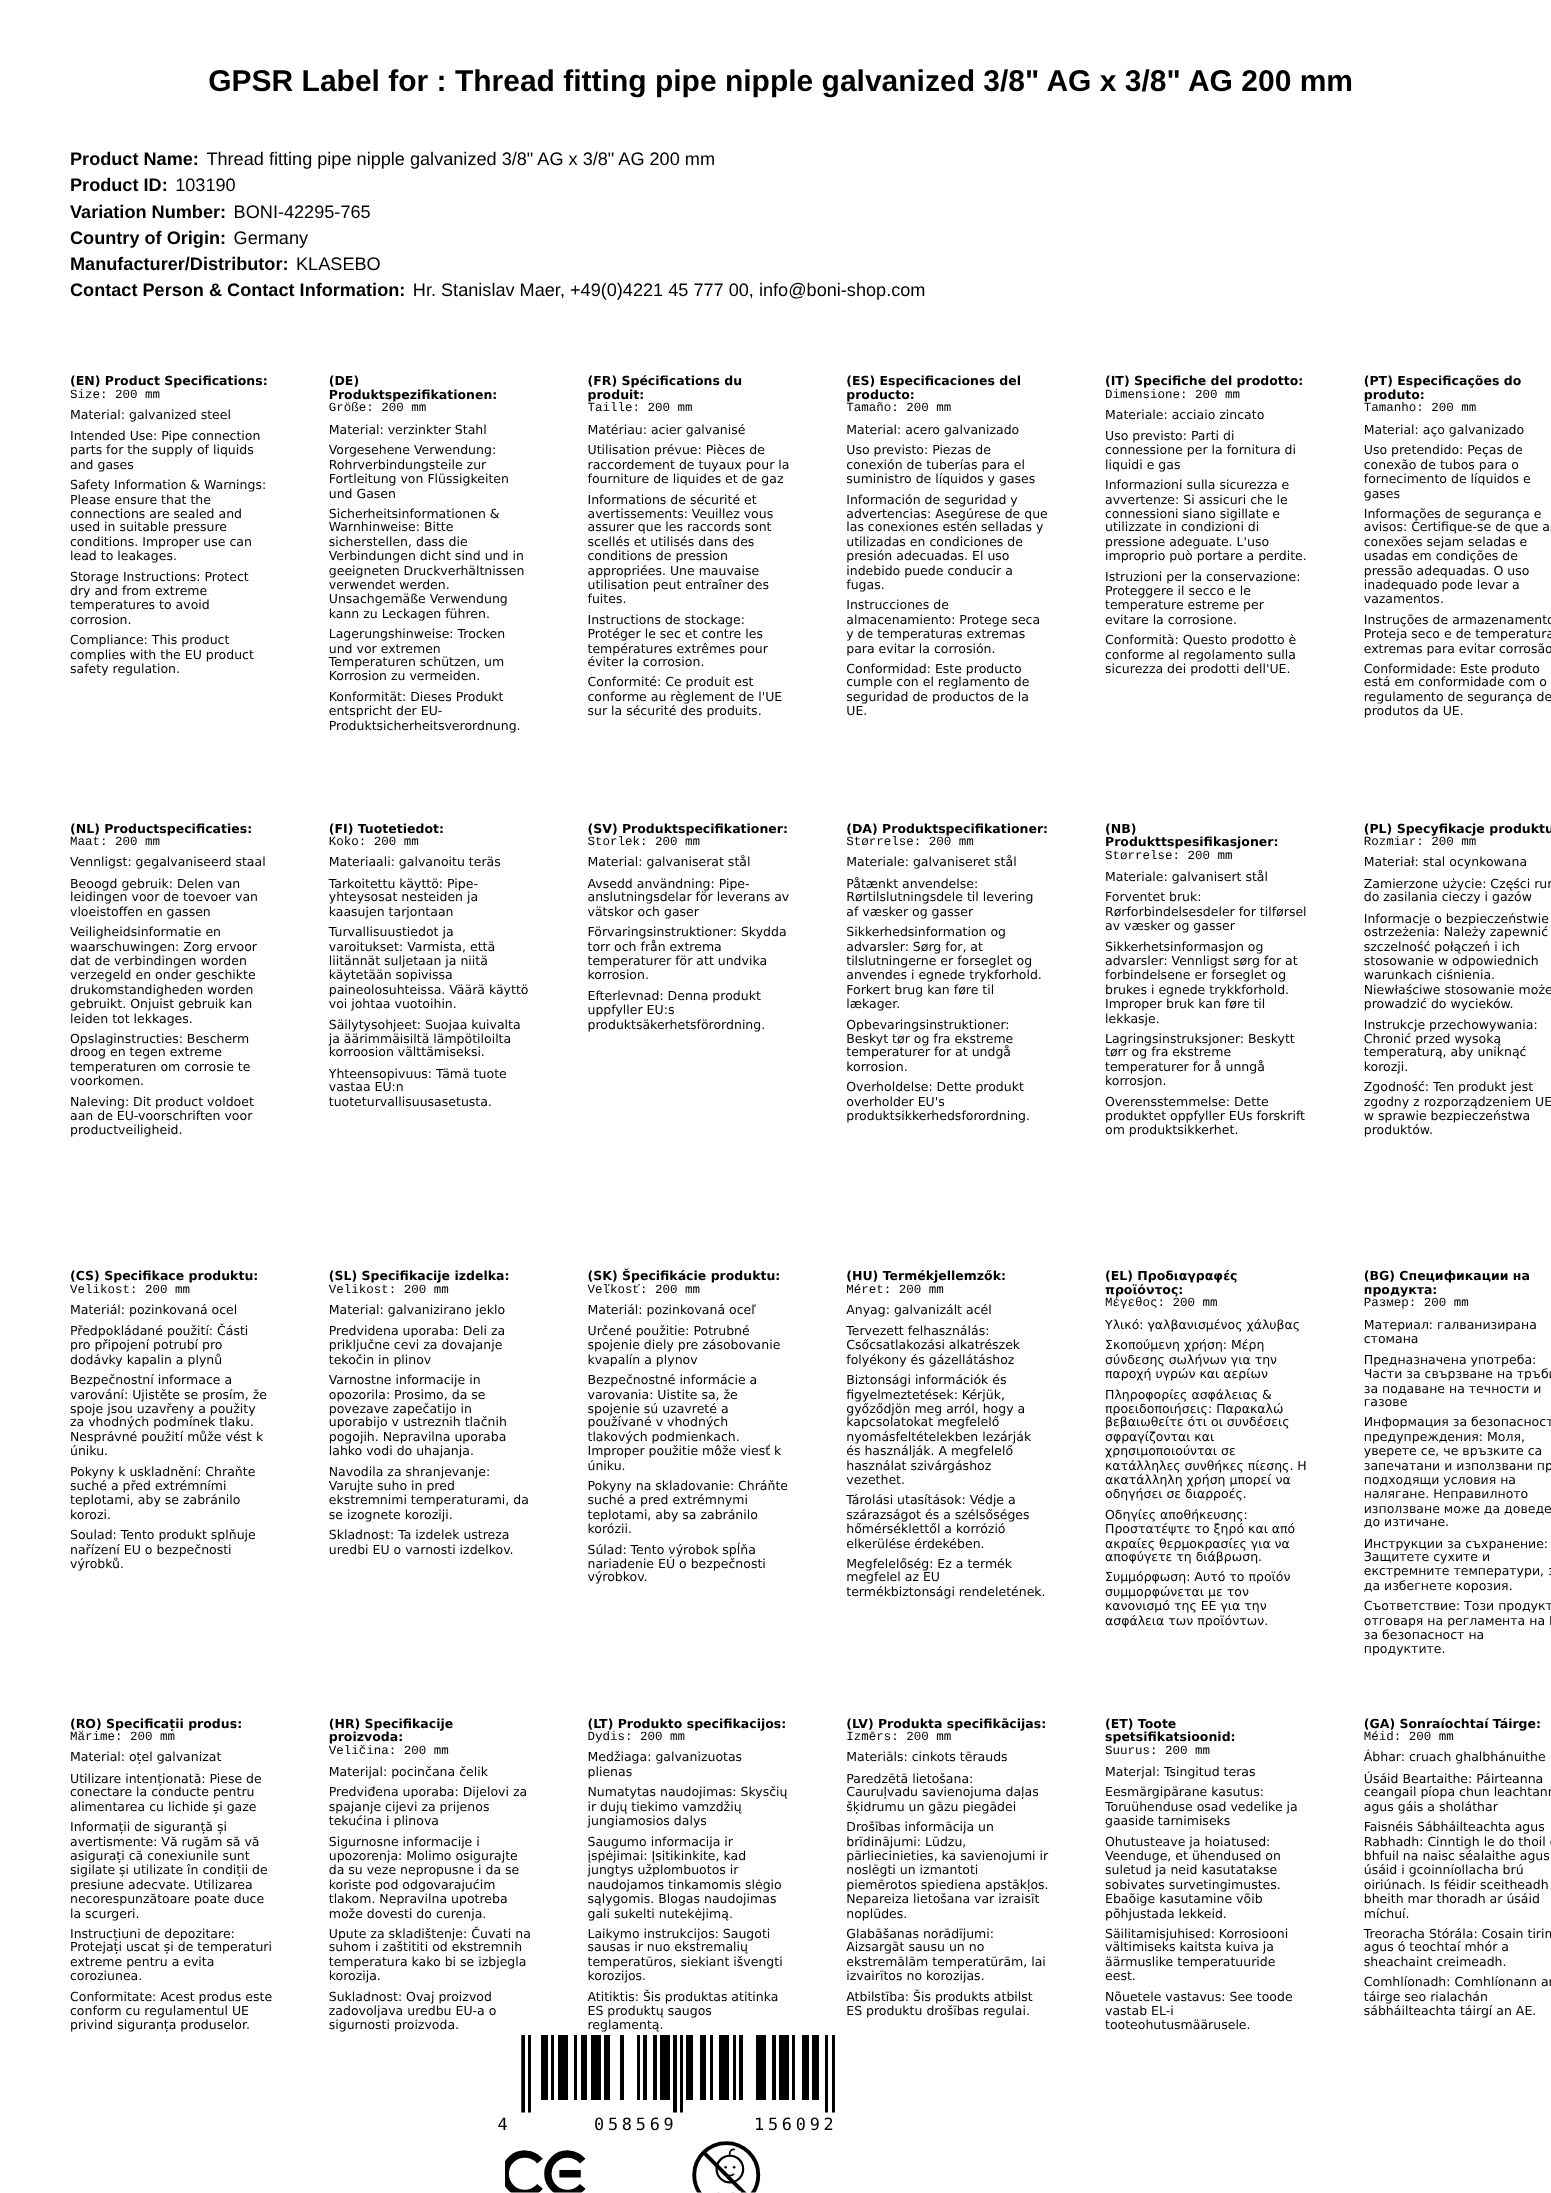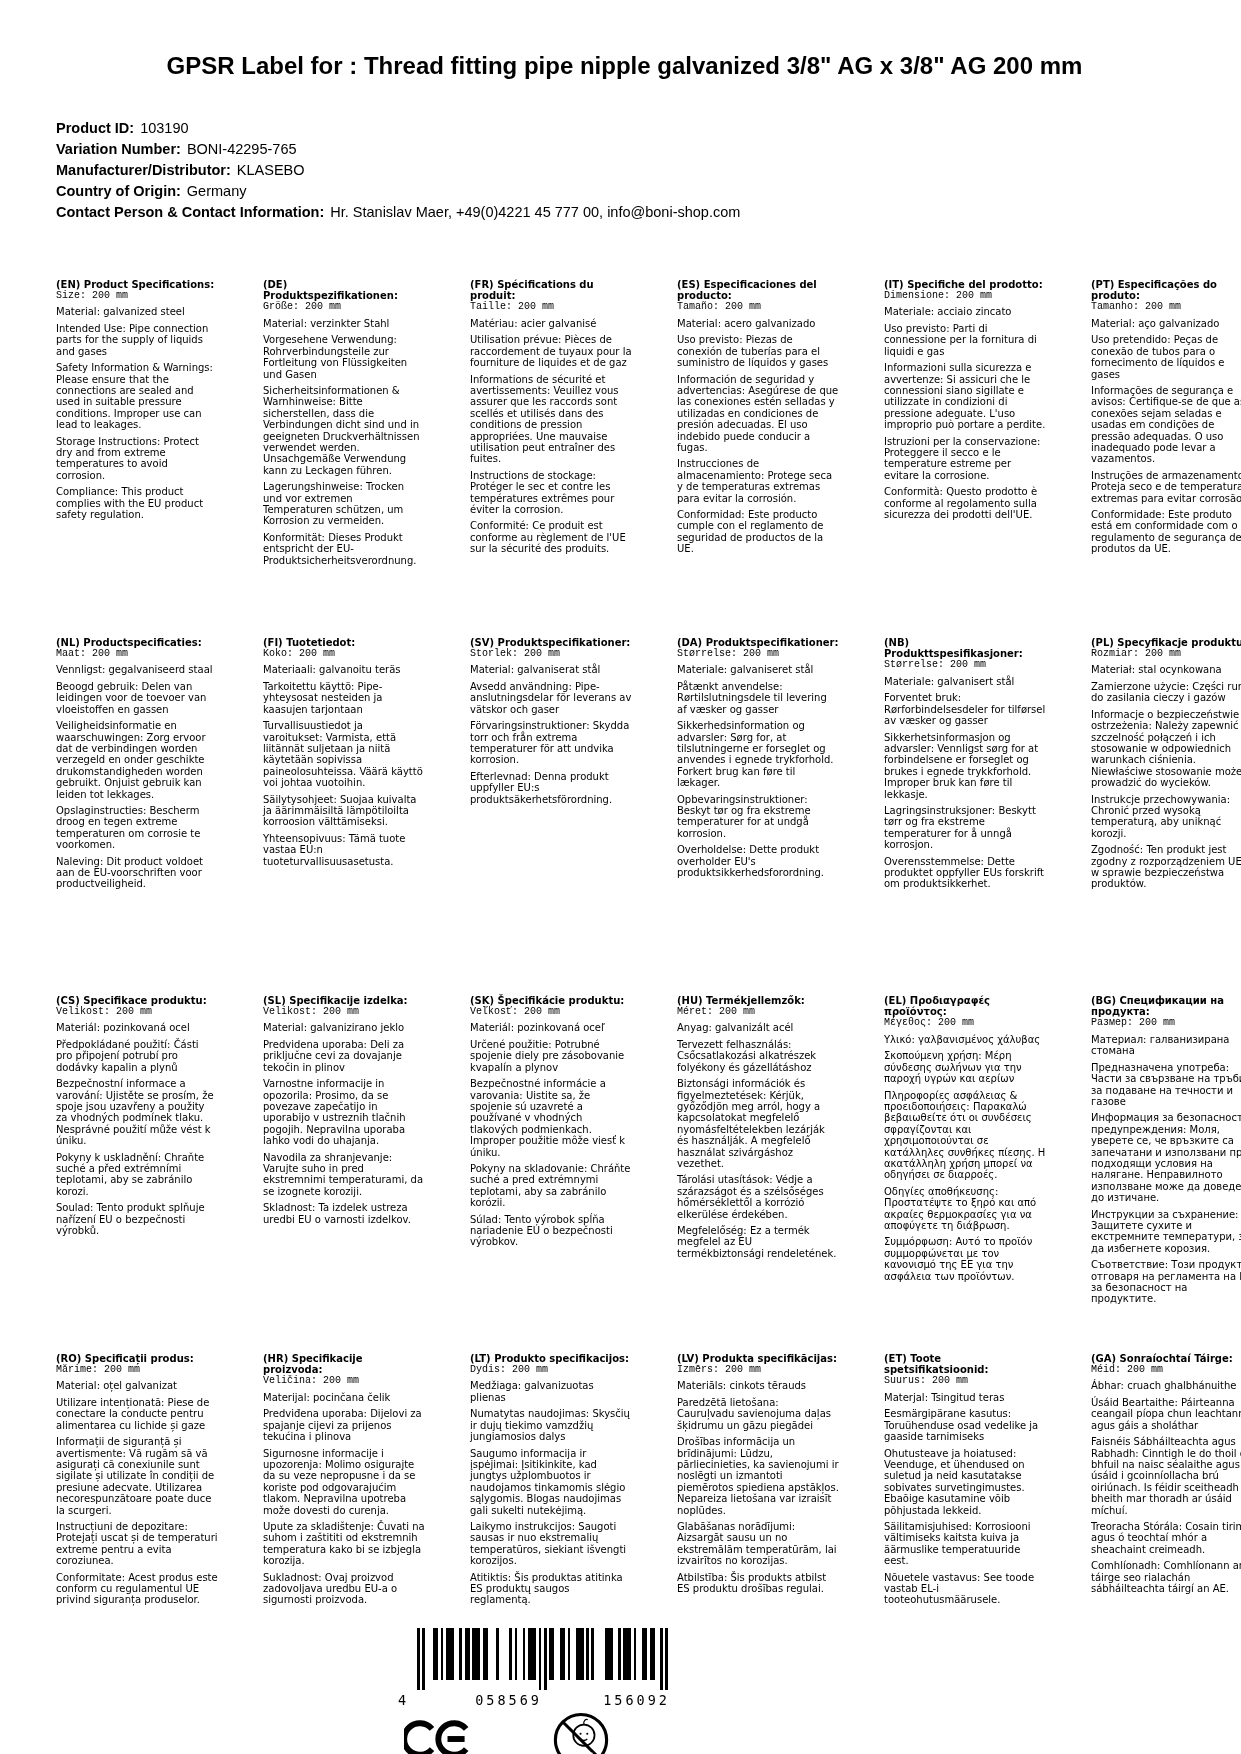--- a/index.html
+++ b/index.html
@@ -53,24 +53,25 @@
   .age-warning { position:absolute; left:552px; top:82px; }
 </style>
 </head>
 <body>
 
 <div class="page">
 
   <div class="title">GPSR Label for : Thread fitting pipe nipple galvanized 3/8" AG x 3/8" AG 200 mm</div>
 
   <div class="product-info" id="product-info">
+      <div class="pi-row"><span class="pi-label">Product Name:</span><span class="pi-value">Thread fitting pipe nipple galvanized 3/8" AG x 3/8" AG 200 mm</span></div>
       <div class="pi-row"><span class="pi-label">Product ID:</span><span class="pi-value">103190</span></div>
       <div class="pi-row"><span class="pi-label">Variation Number:</span><span class="pi-value">BONI-42295-765</span></div>
+      <div class="pi-row"><span class="pi-label">Country of Origin:</span><span class="pi-value">Germany</span></div>
       <div class="pi-row"><span class="pi-label">Manufacturer/Distributor:</span><span class="pi-value">KLASEBO</span></div>
-      <div class="pi-row"><span class="pi-label">Country of Origin:</span><span class="pi-value">Germany</span></div>
       <div class="pi-row"><span class="pi-label">Contact Person &amp; Contact Information:</span><span class="pi-value">Hr. Stanislav Maer, +49(0)4221 45 777 00, info@boni-shop.com</span></div>
     </div>
 
   <div class="lang-grid" id="lang-grid">
       <div class="lang-block">
         <div class="lang-header">(EN) Product Specifications:</div>
         <p>Size: 200 mm</p>
         <p>Material: galvanized steel</p>
         <p>Intended Use: Pipe connection parts for the supply of liquids and gases</p>
         <p>Safety Information &amp; Warnings: Please ensure that the connections are sealed and used in suitable pressure conditions. Improper use can lead to leakages.</p>

